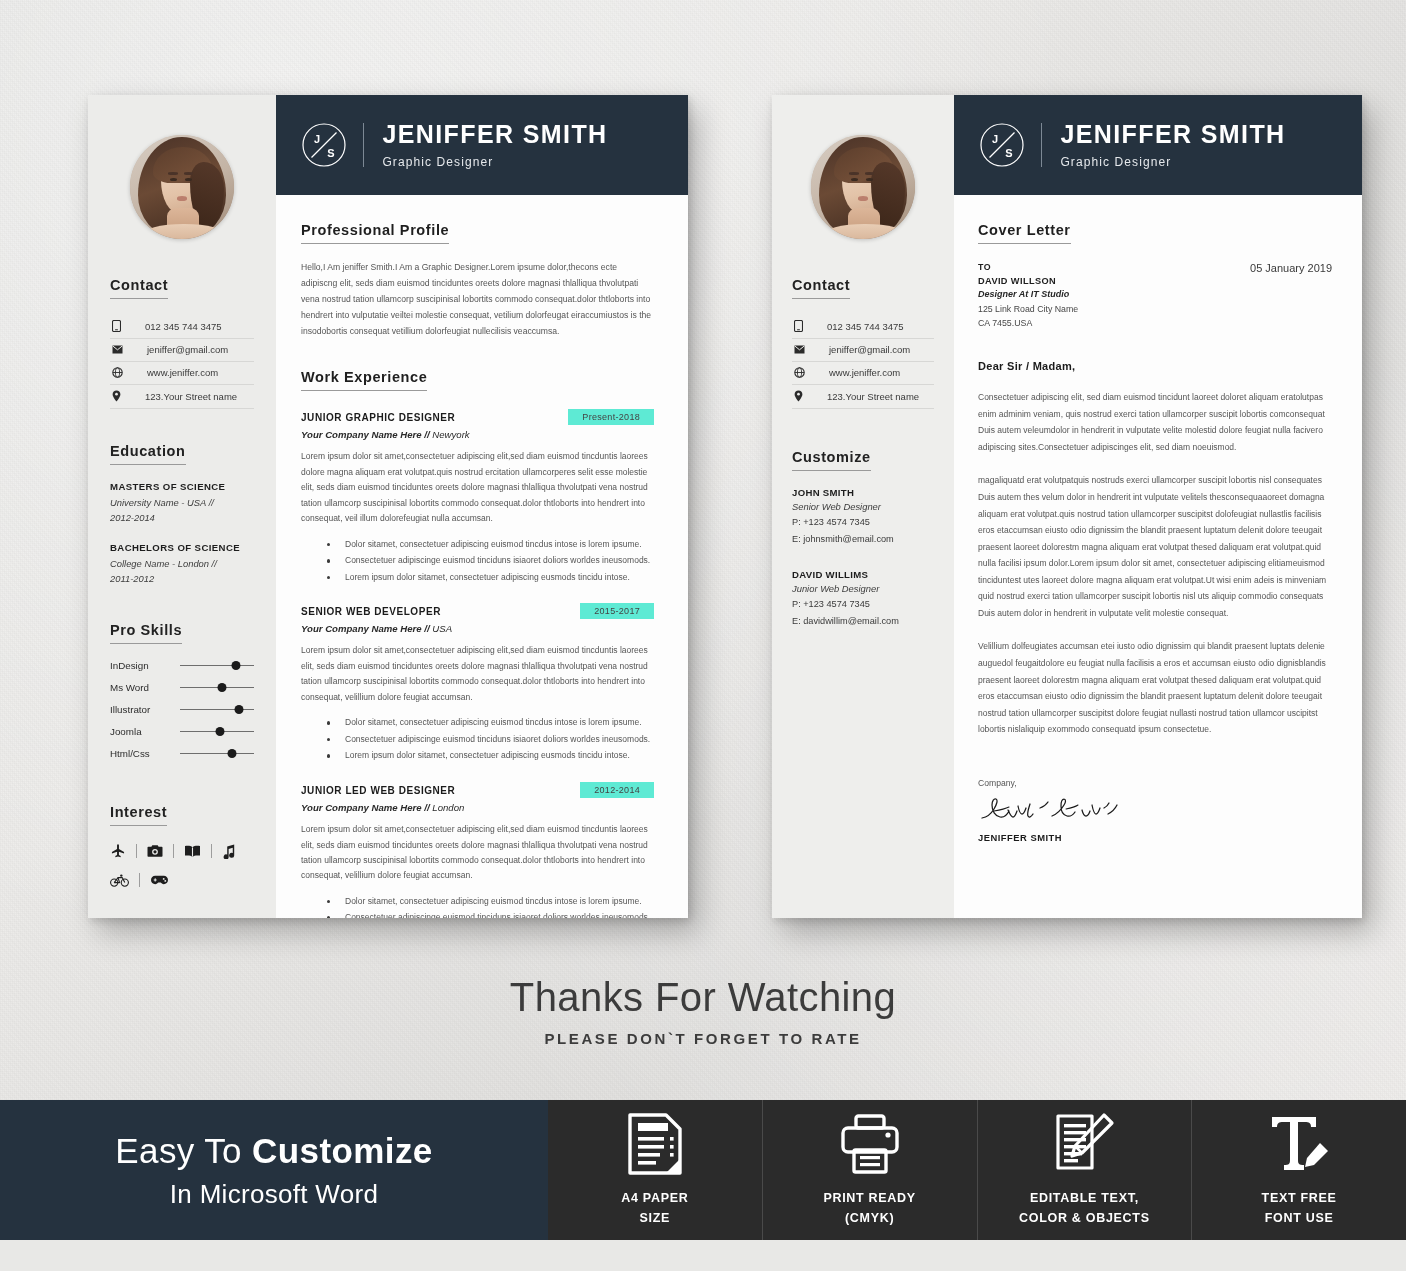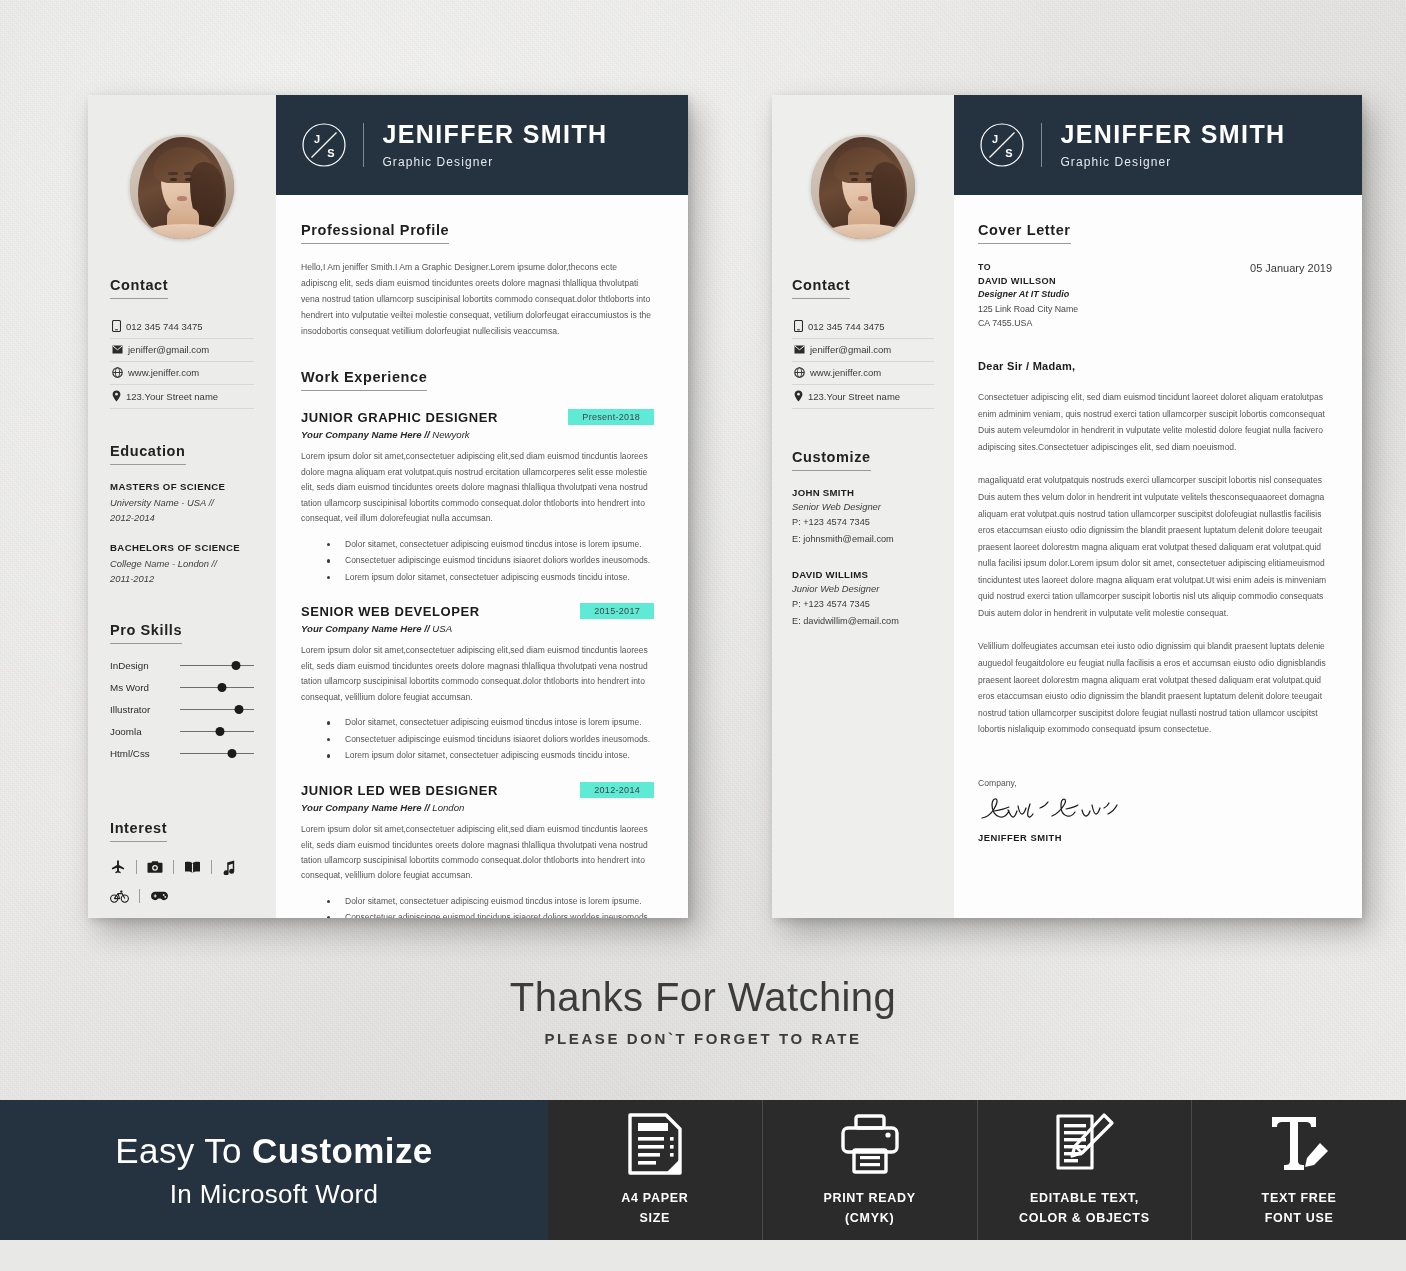--- a/index.html
+++ b/index.html
@@ -111,28 +111,28 @@
     font-weight: 700;
     color: #222;
     letter-spacing: .6px;
     padding-bottom: 5px;
     border-bottom: 1.5px solid #9a9a9a;
     display: inline-block;
   }
   .h-contact  { margin-top: 38px; }
   .h-edu      { margin-top: 34px; }
   .h-skills   { margin-top: 36px; }
-  .h-interest { margin-top: 50px; }
+  .h-interest { margin-top: 34px; }
   .h-ref      { margin-top: 40px; }
 
   
   .contact-list { margin-top: 16px; }
   .contact-row {
     display: flex; align-items: center;
-    gap: 5px;
+    gap: 24px;
     padding: 5px 0 6px 2px;
     border-bottom: 1px solid #d7d7d5;
     font-size: 9.5px;
     color: #3a3a3a;
   }
   .contact-row svg { flex: none; }
 
   
   .edu-item { margin-top: 15px; }
   .edu-deg {
@@ -218,21 +218,21 @@
     font-size: 8.6px; color: #555; line-height: 1.85;
     margin-top: 16px; text-align: left;
   }
 
   .wexp-head { margin-top: 30px; }
   .job { margin-top: 18px; }
   .job-title-row {
     display: flex; align-items: center; justify-content: space-between;
   }
   .job-title {
-    font-size: 13px; font-weight: 700; color: #1b1b1b; letter-spacing: .55px;
+    font-size: 10px; font-weight: 700; color: #1b1b1b; letter-spacing: .55px;
   }
   .job-date {
     font-size: 9px; color: #444;
     background: #5eead4;
     padding: 3px 14px;
     letter-spacing: .3px;
   }
   .job-company {
     font-size: 9.6px; font-style: italic; color: #2a2a2a;
     margin-top: 4px; font-weight: 700;

